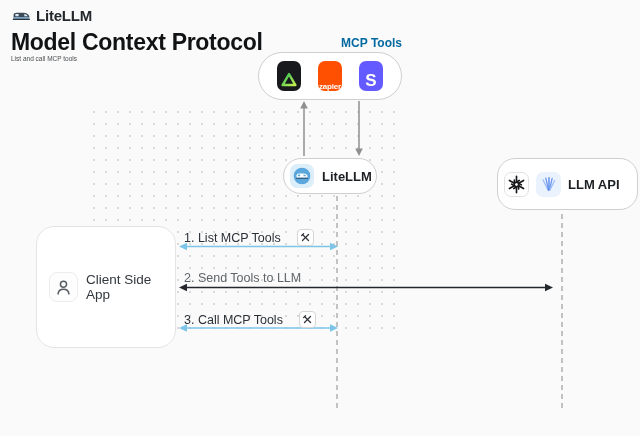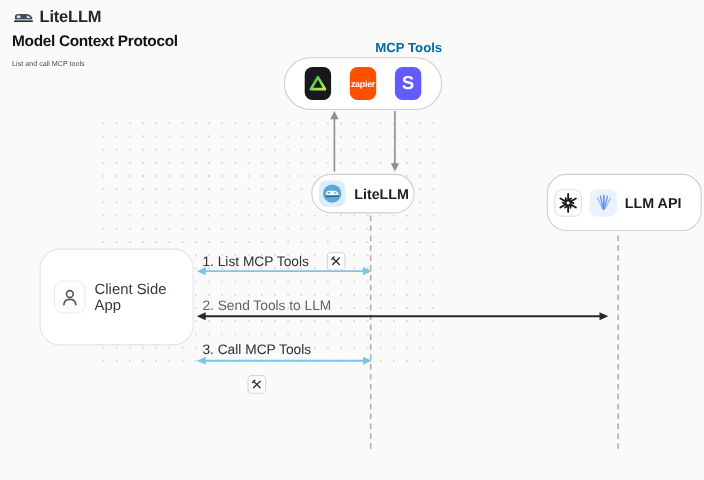--- a/index.html
+++ b/index.html
@@ -12,56 +12,56 @@
   .abs{position:absolute;}
   
   .dot-grid{
     left:88px;top:106px;width:316px;height:226px;
     background-image:radial-gradient(#d9d9d9 1px, transparent 1.1px);
     background-size:12px 12px;
   }
   
   .brand{left:12px;top:7px;display:flex;align-items:center;gap:5px;}
   .brand-text{font-size:15px;font-weight:700;color:#24282c;letter-spacing:-0.2px;}
-  .page-title{left:11px;top:29px;font-size:14px;font-weight:700;color:#101214;letter-spacing:-0.3px;}
+  .page-title{left:11px;top:29px;font-size:23px;font-weight:700;color:#101214;letter-spacing:-0.3px;}
   .page-subtitle{left:11px;top:55px;font-size:6.5px;color:#4a4d50;}
   
   .pill{
     background:#ffffff;border:1px solid #cfcfcf;border-radius:24px;
     display:flex;align-items:center;box-sizing:border-box;
   }
   .mcp-label{left:258px;top:36px;width:144px;text-align:right;font-size:12px;font-weight:700;color:#0369a1;}
   .mcp-box{left:258px;top:52px;width:144px;height:48px;justify-content:center;gap:17px;}
-  .tool-tile{width:24px;height:30px;border-radius:7px;display:flex;align-items:center;justify-content:center;box-sizing:border-box;}
+  .tool-tile{width:24px;height:30px;border-radius:7px;display:flex;align-items:flex-end;justify-content:center;box-sizing:border-box;}
   .tile-triangle{background:#17191d;}
   .tile-zapier{background:#FF4F00;}
   .zapier-text{color:#fff;font-size:8px;font-weight:700;letter-spacing:-0.2px;}
   .tile-stripe{background:#635BFF;}
   .stripe-text{color:#fff;font-size:17px;font-weight:700;}
   .litellm-box{left:283px;top:158px;width:94px;height:36px;border-radius:18px;padding-left:6px;gap:8px;}
   .litellm-icon{width:24px;height:24px;border-radius:7px;background:#ddeefb;display:flex;align-items:center;justify-content:center;}
   .node-label{font-size:13px;font-weight:700;color:#1c1f23;}
   .llmapi-box{left:497px;top:158px;width:141px;height:52px;border-radius:18px;padding-left:6px;gap:7px;}
   .provider-tile{width:25px;height:25px;border-radius:7px;display:flex;align-items:center;justify-content:center;box-sizing:border-box;}
   .tile-openai{background:#fff;border:1px solid #e2e2e2;}
   .tile-bluefan{background:#eaf2fe;}
   .client-box{
-    left:36px;top:226px;width:140px;height:88px;border-radius:18px;
+    left:36px;top:226px;width:140px;height:122px;border-radius:18px;
     background:#fff;border:1px solid #e4e4e4;
     display:flex;align-items:center;box-sizing:border-box;padding-left:12px;gap:8px;
   }
   .client-icon-tile{width:28px;height:28px;border-radius:8px;background:#fdfdfd;border:1px solid #ececec;display:flex;align-items:center;justify-content:center;}
   .client-label{font-size:13.5px;color:#33383d;}
   
   .arrow-label{display:flex;align-items:center;gap:16px;font-size:12.5px;}
   .arrow-label.dark{color:#2b3036;}
   .arrow-label.gray{color:#5f6569;text-align:right;}
   .lbl1{left:184px;top:229px;}
   .lbl2{left:184px;top:271px;}
-  .lbl3{left:184px;top:311px;flex-direction:column;}
+  .lbl3{left:184px;top:311px;}
   .tool-chip{
     width:15px;height:15px;border-radius:4px;background:#fff;border:1px solid #d5d5d5;
     display:flex;align-items:center;justify-content:center;
   }
   svg{display:block;}
   .wires{left:0;top:0;pointer-events:none;}
 </style>
 </head>
 <body>
 

